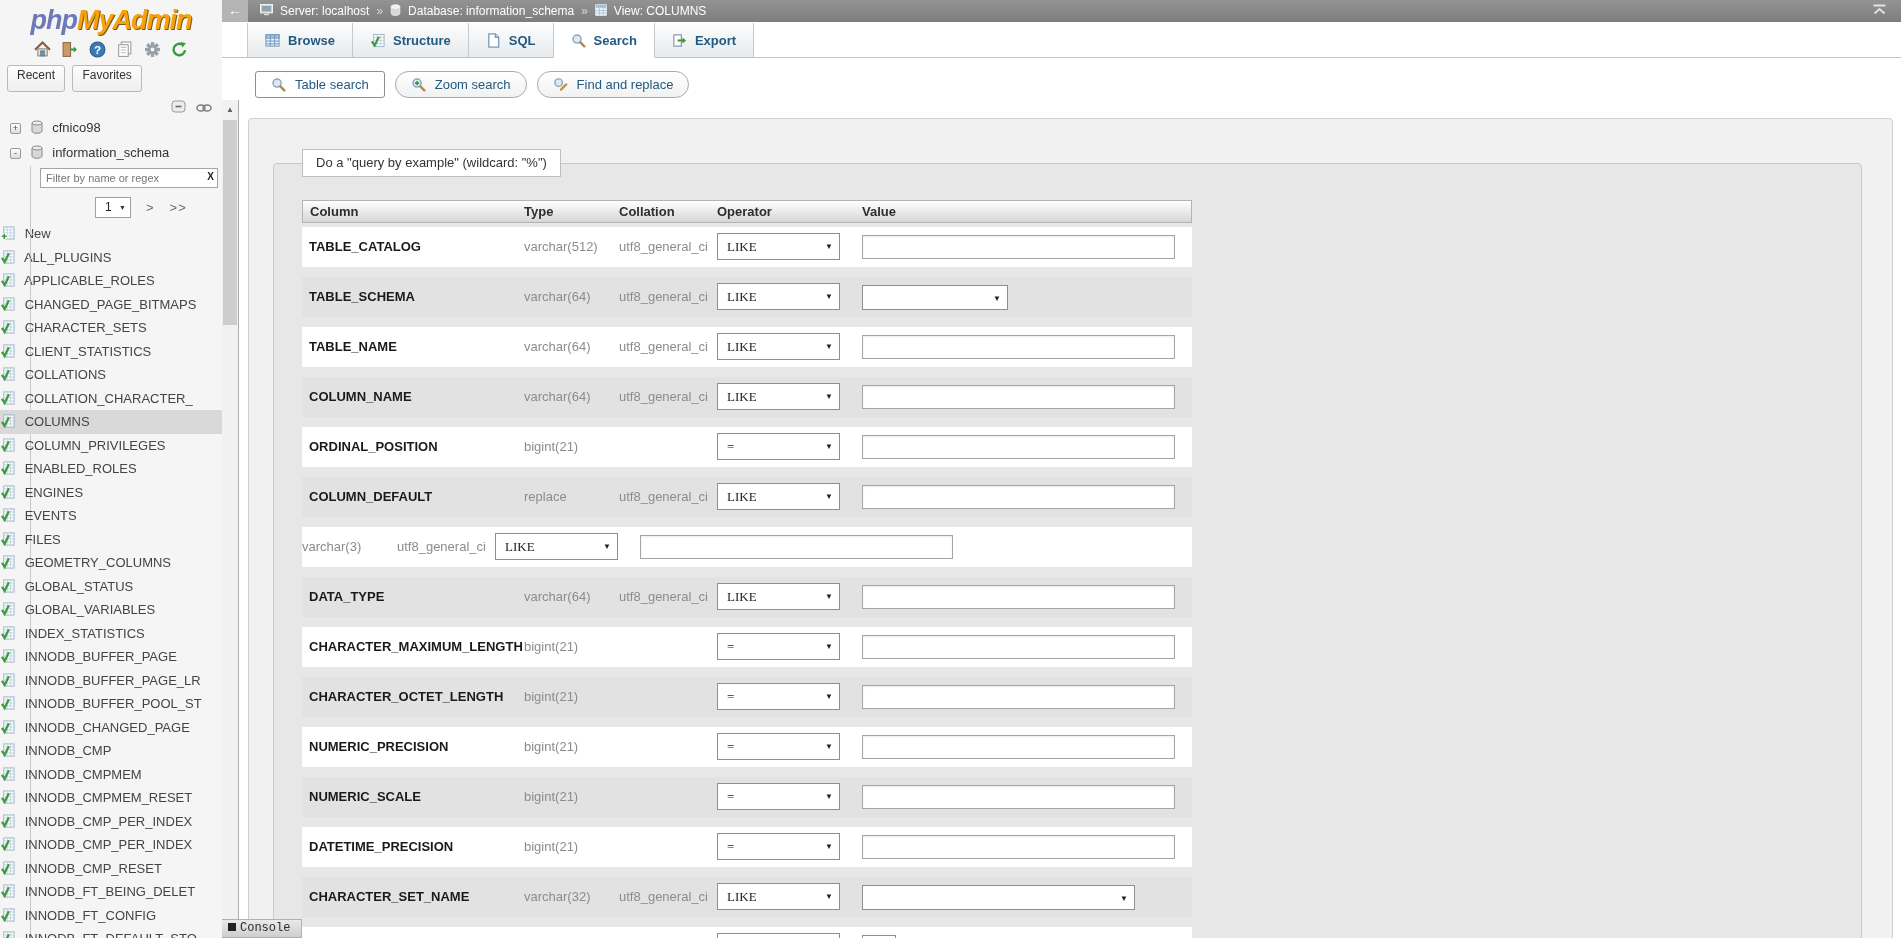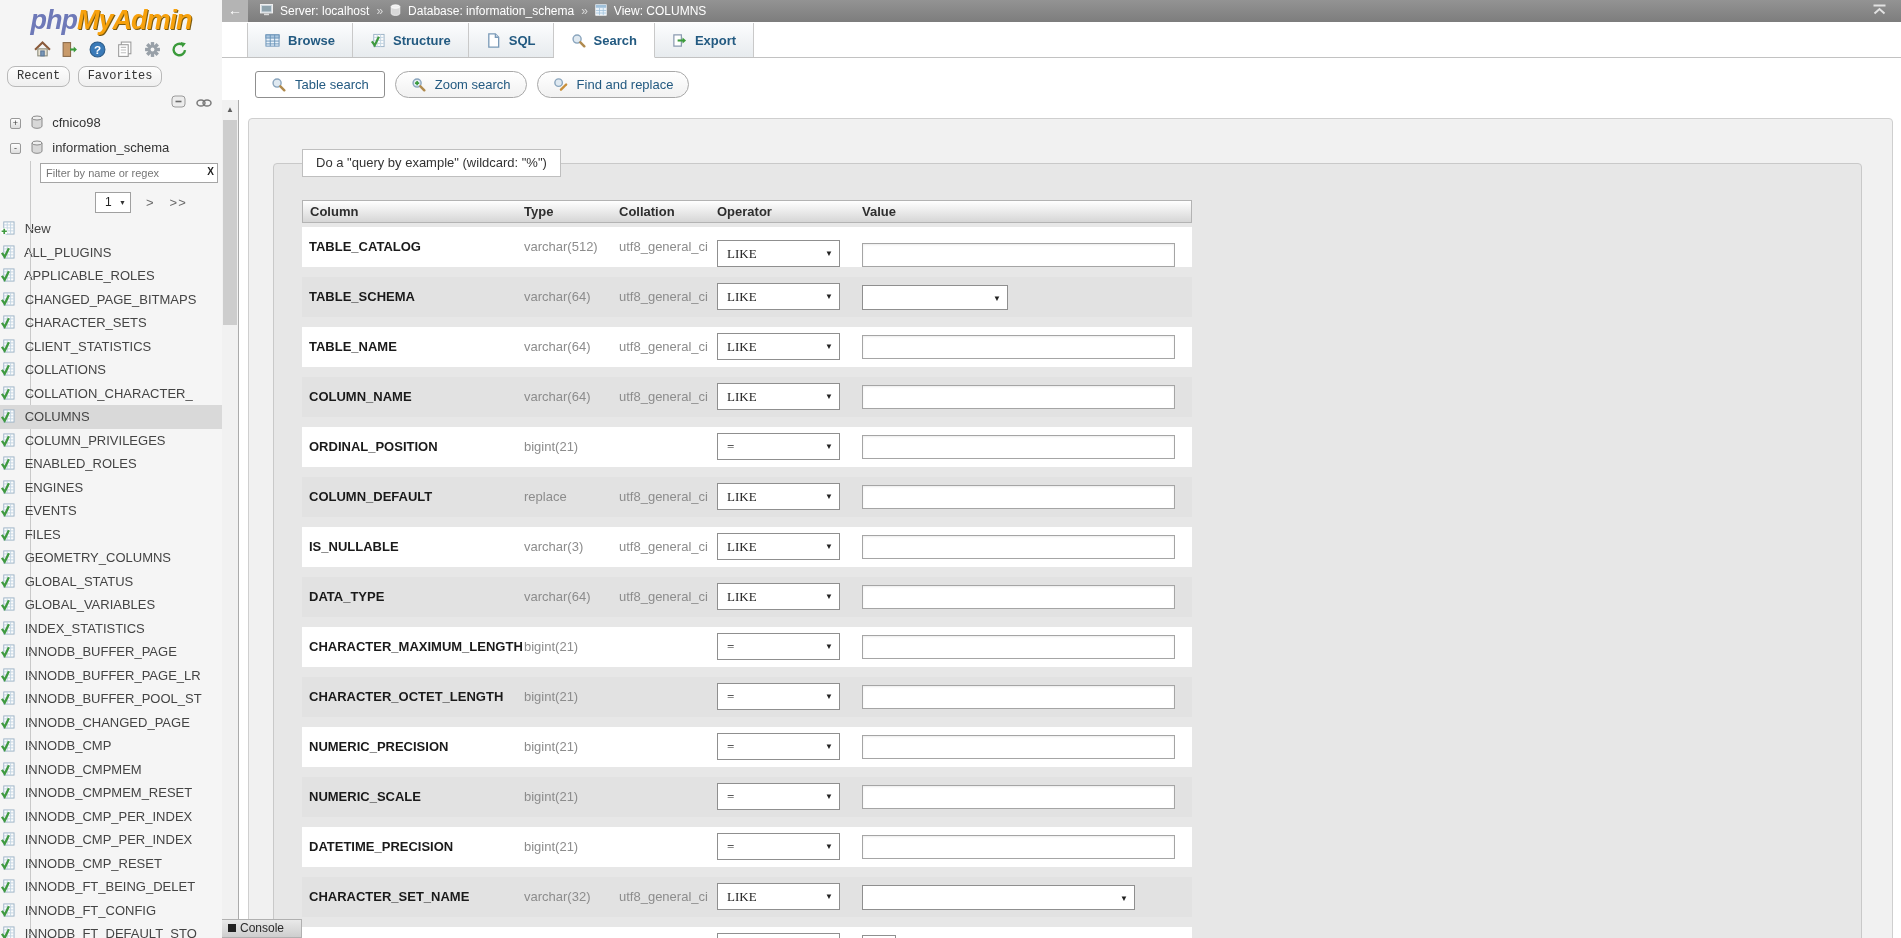--- a/index.html
+++ b/index.html
@@ -12,21 +12,21 @@
     background:#f5f5f5; overflow:hidden; }
   .logo { text-align:center; padding-top:5px; font-size:27px; font-weight:bold;
     font-style:italic; letter-spacing:-1px; }
   .logo .lp { color:#6e79b8; }
   .logo .lm { color:#f7a10c; text-shadow:1px 1px 0 #7a5a10; }
   .sb-toolbar { text-align:center; padding-top:4px; height:24px; }
   .sb-toolbar .ticon { display:inline-block; width:17px; height:17px; margin:0 3px;
     vertical-align:middle; cursor:pointer; }
   .rf-row { padding:5px 0 0 7px; }
   .rf-btn { display:inline-block; font-size:12px; color:#333; background:linear-gradient(#fdfdfd,#efefef);
-    border:1px solid #b9b9b9; border-radius:8px; padding:2px 9px 3px; margin-right:3px; cursor:pointer;font-family:Liberation Mono, monospace; }
+    border:1px solid #b9b9b9; border-radius:3px; padding:2px 9px 9px; margin-right:3px; cursor:pointer; }
   .collapse-row { text-align:right; padding:6px 10px 0 0; height:22px; }
   .collapse-row .cicon { display:inline-block; margin-left:6px; vertical-align:middle; cursor:pointer; }
 
   .db-row { position:relative; height:23px; line-height:23px; font-size:13px; color:#333;
     padding-left:10px; white-space:nowrap; cursor:pointer; margin-top:2px; }
   .expander { display:inline-block; width:11px; height:11px; background:linear-gradient(#fff,#ddd);
     border:1px solid #999; border-radius:2px; font-size:9px; line-height:9px; text-align:center;
     color:#444; vertical-align:1px; margin-right:6px; cursor:pointer; }
   .db-row .dbname { margin-left:6px; }
 
@@ -100,39 +100,39 @@
 
   .qbe-table { margin:36px 0 0 28px; width:890px; }
   .thead { display:flex; height:23px; background:linear-gradient(#ffffff,#d6d6d6);
     border:1px solid #b3b3b3; align-items:center; font-size:13px; font-weight:bold; color:#2e2e2e; }
   .h-name{width:221px;padding-left:7px;} .h-type{width:95px;} .h-coll{width:98px;}
   .h-op{width:145px;} .h-val{flex:1;}
 
   .trow { display:flex; height:40px; margin-bottom:10px; }
   .trow:nth-of-type(odd) { background:#ffffff; }
   .trow:nth-of-type(even) { background:#e2e2e2; }
-  .trows .trow:first-of-type { margin-top:4px;align-items:flex-end; }
+  .trows .trow:first-of-type { margin-top:4px; }
   .c-name { width:222px; padding-left:7px; font-weight:bold; line-height:40px;
     font-size:13px; color:#1a1a1a; }
   .c-type { width:95px; line-height:40px; font-size:13px; color:#8c8c8c; }
   .c-coll { width:98px; line-height:40px; font-size:13px; color:#8c8c8c; }
   .c-op { width:145px; padding-top:6px; }
   .c-val { flex:1; padding-top:7px; }
   .selbox { position:relative; height:27px; width:123px; background:#fff;
     border:1px solid #8f8f8f; font-size:13px; color:#222; line-height:25px;
     padding-left:9px; cursor:pointer;font-family:Liberation Serif, serif; }
   .selbox .arr { position:absolute; right:6px; top:0; font-size:8px; color:#222; line-height:25px; }
   .val-input { width:313px; height:24px; border:1px solid #a5a5a5; background:#fff;
     box-shadow:inset 0 1px 2px rgba(0,0,0,.08); margin-top:1px; padding:0 5px; font-size:13px; }
   .val-sel { width:146px; height:25px; margin-top:1px; }
   .trow:not(.has-sel) .val-sel { display:none; }
 
   .console-bar { position:absolute; left:0; bottom:0; height:19px; width:80px; z-index:8;
     background:linear-gradient(#e9e9e9,#cecece); border:1px solid #b0b0b0; border-left:none;
-    font-size:12px; color:#2a2a2a; line-height:17px; padding-left:6px; cursor:pointer; }
+    font-size:12px; color:#2a2a2a; line-height:17px; padding-left:6px; cursor:pointer;font-family:Liberation Mono, monospace; }
   .console-bar .sq { display:inline-block; width:8px; height:8px; background:#222;
     margin-right:4px; }
 </style>
 </head>
 <body>
 
 <aside id="sidebar">
   <div class="logo">
     <span class="lp">php</span><span class="lm">MyAdmin</span>
   </div>
@@ -858,21 +858,20 @@
                   <span class="arr">▼</span>
                 </div>
               </div>
               <div class="c-val">
                 <input class="val-input" style="">
                 
               </div>
             </div>
 
             <div class="trow">
-              <div class="c-name">IS_NULLABLE</div>
               <div class="c-type">varchar(3)</div>
               <div class="c-coll">utf8_general_ci</div>
               <div class="c-op">
                 <div class="selbox op-sel">
                   <span>LIKE</span>
                   <span class="arr">▼</span>
                 </div>
               </div>
               <div class="c-val">
                 <input class="val-input" style="">

